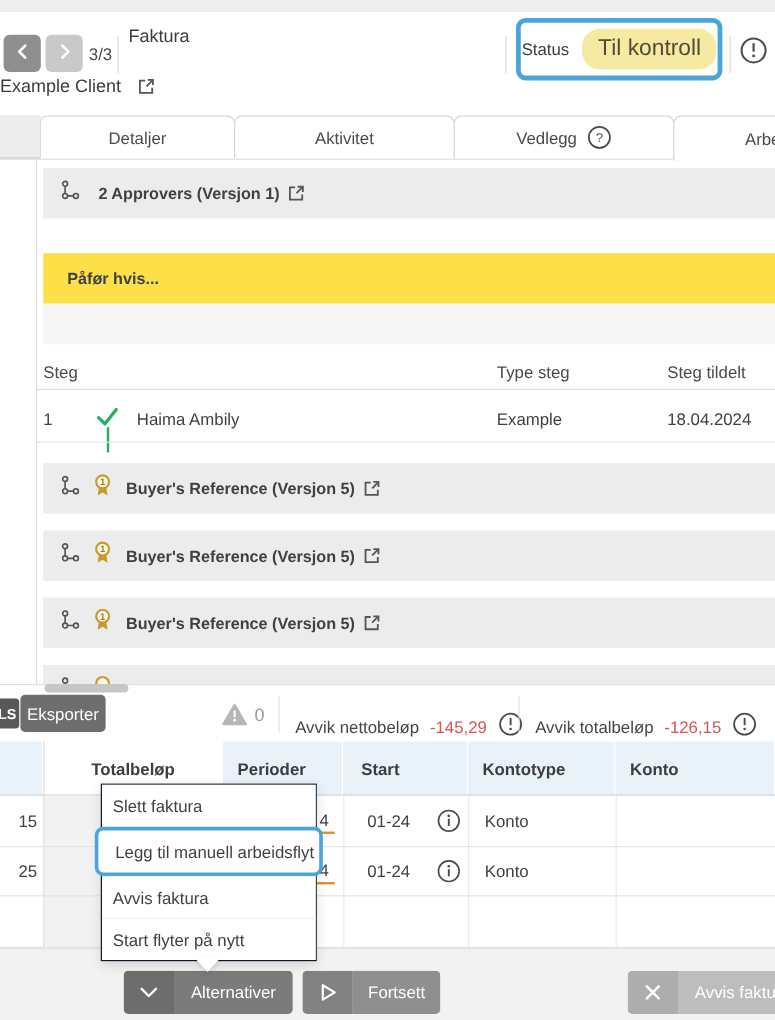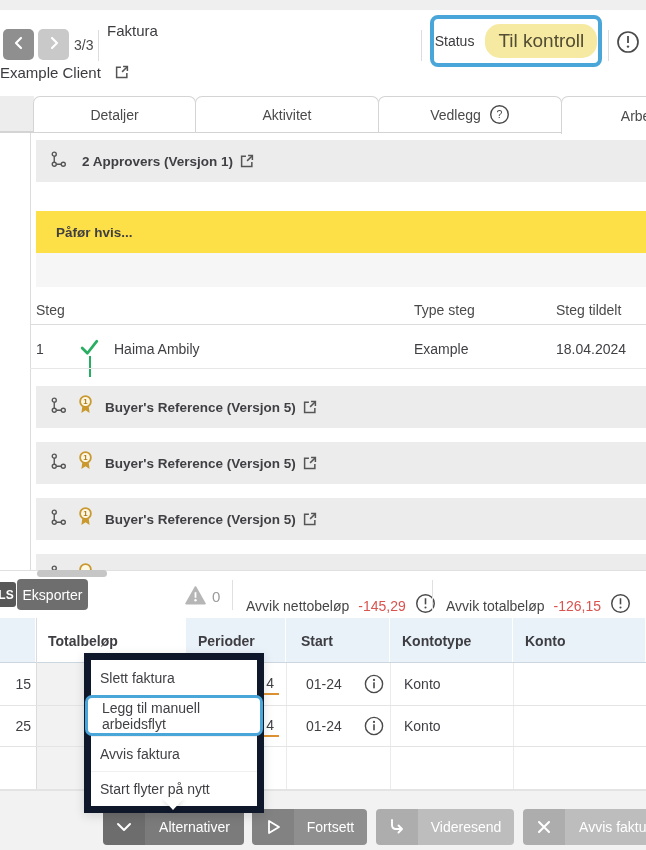--- a/index.html
+++ b/index.html
@@ -56,32 +56,32 @@
   .exportbtn { left:17px; top:579px; width:71px; height:31px; background:#6e6e6e; border:none; border-radius:4px;
                color:#fff; font-size:14px; display:flex; align-items:center; justify-content:center; cursor:pointer; }
   .warncount { font-size:15px; color:#9b9b9b; }
   .devgroup { display:flex; align-items:flex-end; gap:9px; height:36px; }
   .devlabel { font-size:14px; color:#464646; }
   .devvalue { font-size:14px; color:#d9534f; }
 
   
   .gridhead { position:absolute; top:618px; height:45px; background:#e9f1f9; display:flex; align-items:center;
               padding-left:12px; font-size:14px; font-weight:bold; color:#3d3d42; border-right:1px solid #fff; cursor:pointer; }
-  .gridhead.white { background:#fff; }
+  .gridhead.white { background:#fff;margin-left:28px; }
   .gheadline { left:0; top:662px; width:646px; height:1px; background:#ccd6df; }
   .colline { position:absolute; top:663px; width:1px; height:127px; background:#ebebeb; }
   .colline.strong { top:618px; height:172px; background:#dcdcdc; }
   .rowline { position:absolute; left:0; width:646px; height:1px; background:#e4e4e4; }
   .colshade { left:37px; top:663px; width:149px; height:127px; background:#f2f2f2; }
   .cell { position:absolute; display:flex; align-items:center; font-size:14px; color:#3f3f44; }
   .cell.rt { justify-content:flex-end; }
   .plink { border-bottom:2px solid #dd9232; padding:2px 5px; color:#3f3f44; cursor:pointer; }
 
   
-  .menu { left:84px; top:653px; width:180px; background:#fff; border:7px solid #0f172a;
+  .menu { left:84px; top:653px; width:180px; background:#fff; border:1px solid #0f172a;
           box-shadow:0 3px 10px rgba(0,0,0,0.13); z-index:5; }
   .menu-item { height:35px; display:flex; align-items:center; padding-left:9px; font-size:14px; color:#3f3f44;
                background:#fff; cursor:pointer; }
   .menu-item.sep { border-top:1px solid #f0f0f0; }
   .menu-item.hl { margin:0 -6px; border:3px solid #4aa5d8; border-radius:7px; height:41px; padding-left:14px; }
   .menucaret { left:162px; top:798px; width:0; height:0; border-left:11px solid transparent;
                border-right:11px solid transparent; border-top:12px solid #fff; z-index:6;
                filter:drop-shadow(0 2px 2px rgba(0,0,0,0.12)); }
 
   
@@ -415,28 +415,20 @@
 
   <div class="fbtn mid" style="left:252px; width:115px;">
     <span class="ic">
       <svg width="22" height="22" viewBox="0 0 22 22">
           <path d="M7 5 L17 11 L7 17 Z" stroke="#fff" stroke-width="1.8" fill="none" stroke-linejoin="round"></path>
         </svg>
     </span>
     <span class="lb">Fortsett</span>
   </div>
 
-  <div class="fbtn dis" style="left:376px; width:138px;">
-    <span class="ic">
-      <svg width="22" height="22" viewBox="0 0 22 22">
-          <path d="M6 4 V9 Q6 13 10 13 H15.5 M12.5 9.5 L16 13 L12.5 16.5" stroke="#fff" stroke-width="1.9" fill="none" stroke-linecap="round" stroke-linejoin="round"></path>
-        </svg>
-    </span>
-    <span class="lb">Videresend</span>
-  </div>
 
   <div class="fbtn dis" style="left:523px; width:150px;">
     <span class="ic">
       <svg width="22" height="22" viewBox="0 0 22 22">
           <path d="M6 6 L16 16 M16 6 L6 16" stroke="#fff" stroke-width="2.1" fill="none" stroke-linecap="round"></path>
         </svg>
     </span>
     <span class="lb">Avvis faktura</span>
   </div>
 

